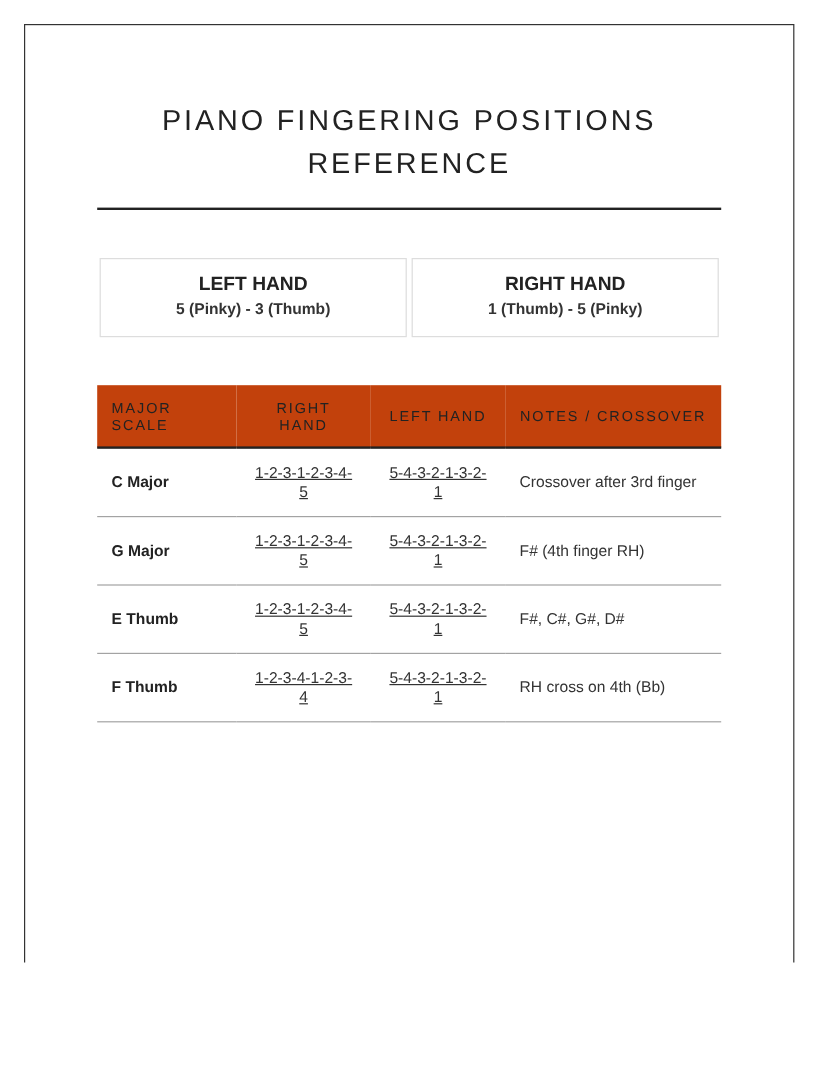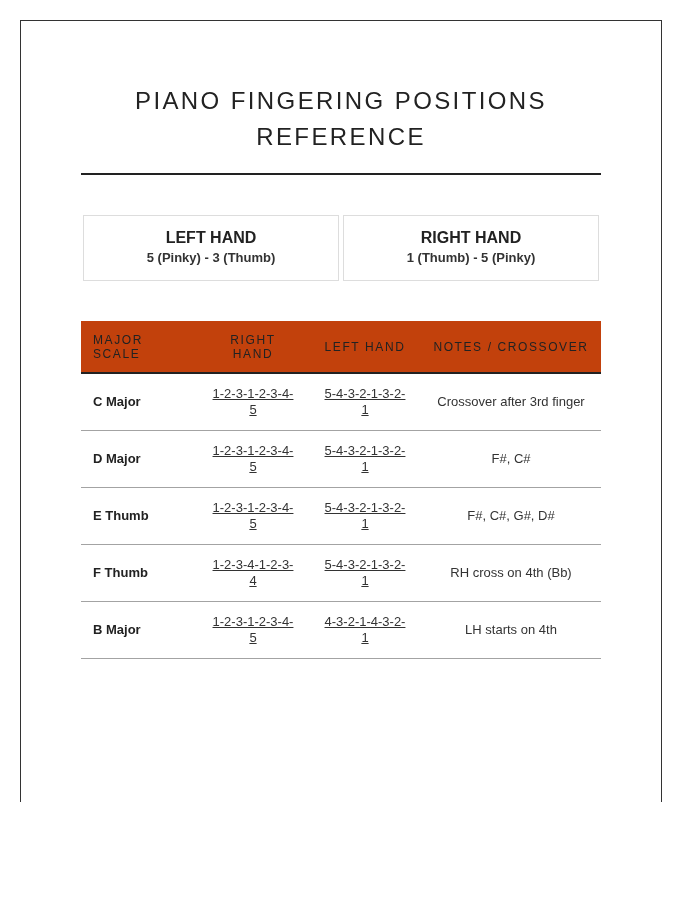--- a/index.html
+++ b/index.html
@@ -118,21 +118,21 @@
       vertical-align: middle;
     }
     table.scales td.c-scale {
       font-weight: bold;
       color: #222222;
     }
     table.scales td.c-rh, table.scales td.c-lh {
       text-align: center;
       text-decoration: underline;
     }
-    table.scales td.c-notes { text-align: center; }
+    table.scales td.c-notes { text-align: left; }
     col.w-scale { width: 116px; }
     col.w-rh { width: 112px; }
     col.w-lh { width: 112px; }
     col.w-notes { width: 180px; }
   </style>
 </head>
 <body>
 
 <div class="viewport">
   <div class="card">
@@ -168,41 +168,35 @@
           </tr>
         </thead>
         <tbody>
           <tr>
             <td class="c-scale">C Major</td>
             <td class="c-rh">1-2-3-1-2-3-4-5</td>
             <td class="c-lh">5-4-3-2-1-3-2-1</td>
             <td class="c-notes">Crossover after 3rd finger</td>
           </tr>
           <tr>
-            <td class="c-scale">D Major</td>
+            <td class="c-scale">G Major</td>
             <td class="c-rh">1-2-3-1-2-3-4-5</td>
             <td class="c-lh">5-4-3-2-1-3-2-1</td>
-            <td class="c-notes">F#, C#</td>
+            <td class="c-notes">F# (4th finger RH)</td>
           </tr>
           <tr>
             <td class="c-scale">E Thumb</td>
             <td class="c-rh">1-2-3-1-2-3-4-5</td>
             <td class="c-lh">5-4-3-2-1-3-2-1</td>
             <td class="c-notes">F#, C#, G#, D#</td>
           </tr>
           <tr>
             <td class="c-scale">F Thumb</td>
             <td class="c-rh">1-2-3-4-1-2-3-4</td>
             <td class="c-lh">5-4-3-2-1-3-2-1</td>
             <td class="c-notes">RH cross on 4th (Bb)</td>
-          </tr>
-          <tr>
-            <td class="c-scale">B Major</td>
-            <td class="c-rh">1-2-3-1-2-3-4-5</td>
-            <td class="c-lh">4-3-2-1-4-3-2-1</td>
-            <td class="c-notes">LH starts on 4th</td>
           </tr>
         </tbody>
       </table>
 
     </div>
   </div>
 </div>
 
 </body></html>

